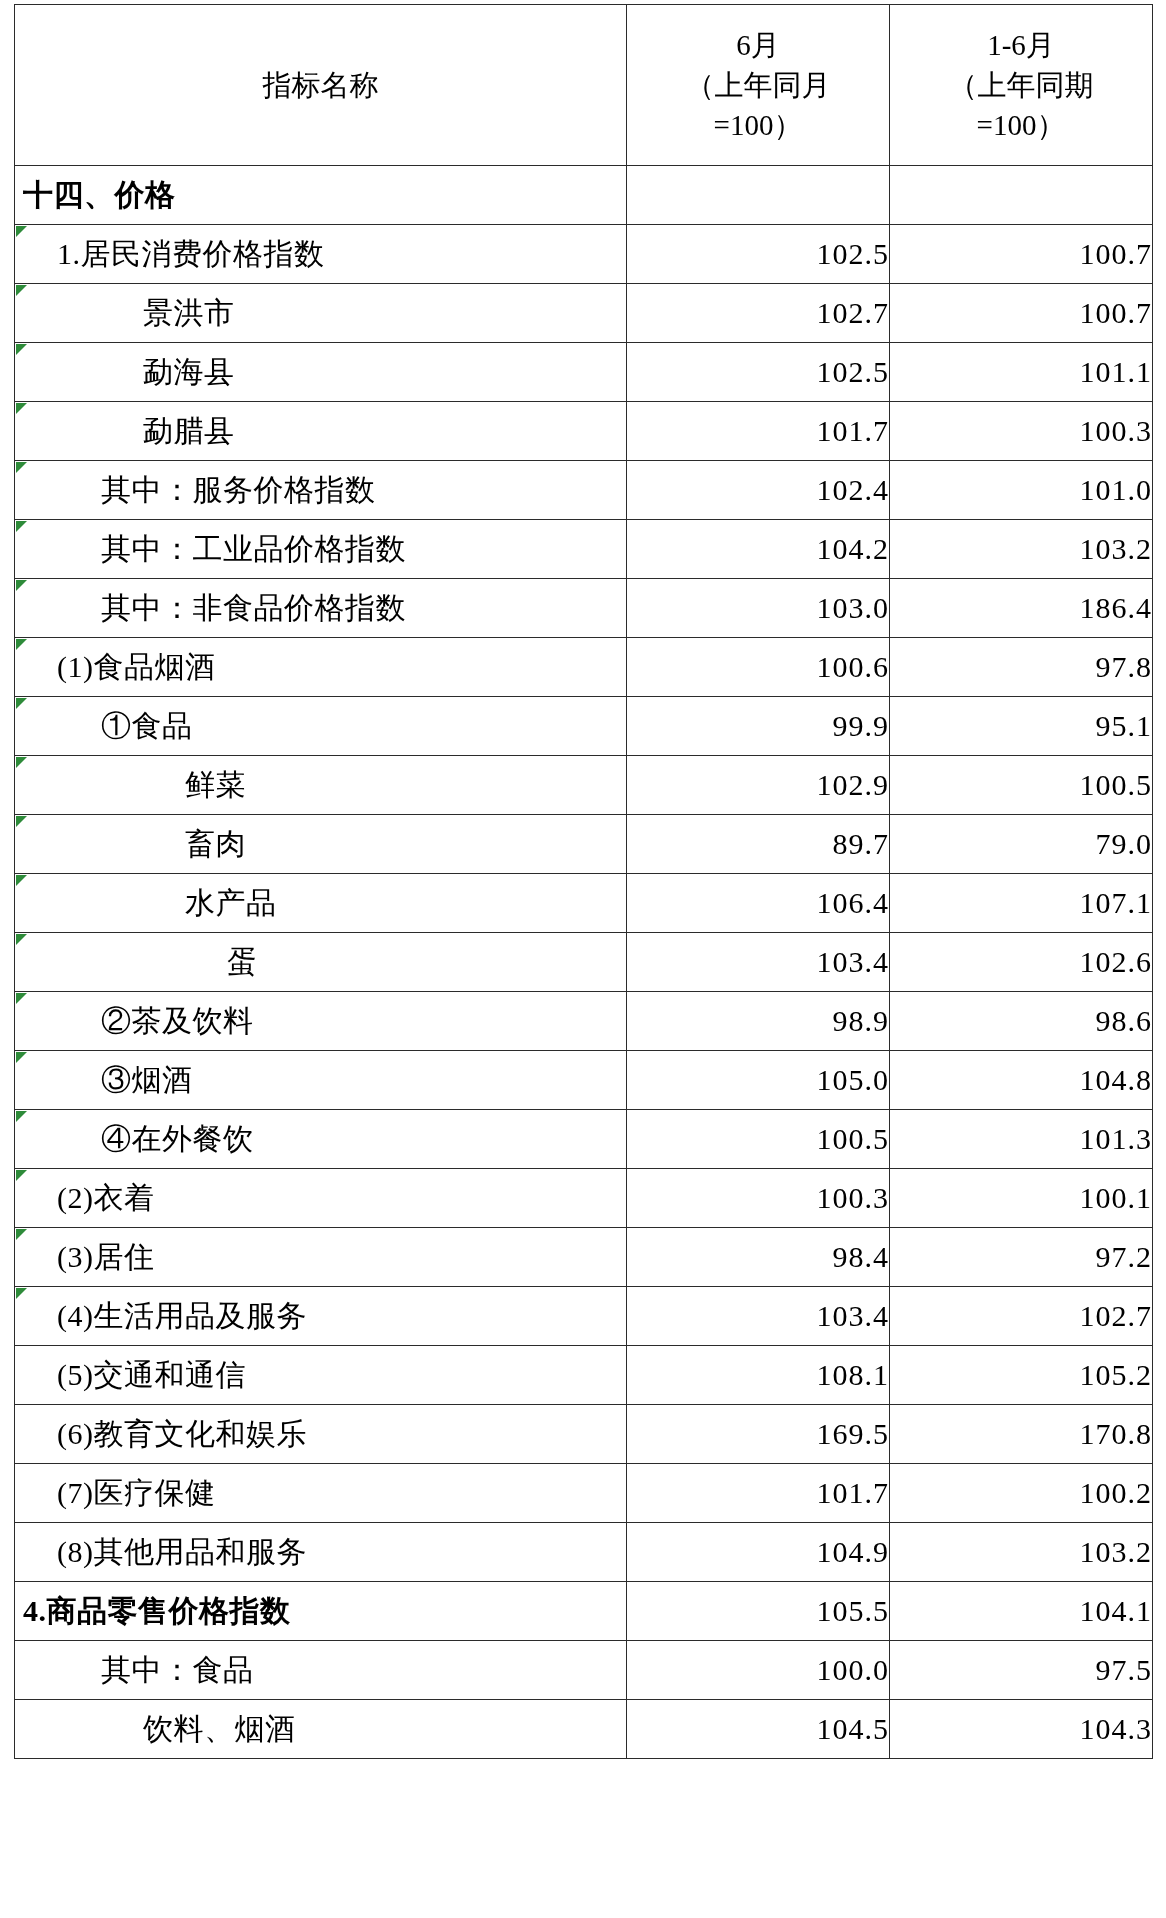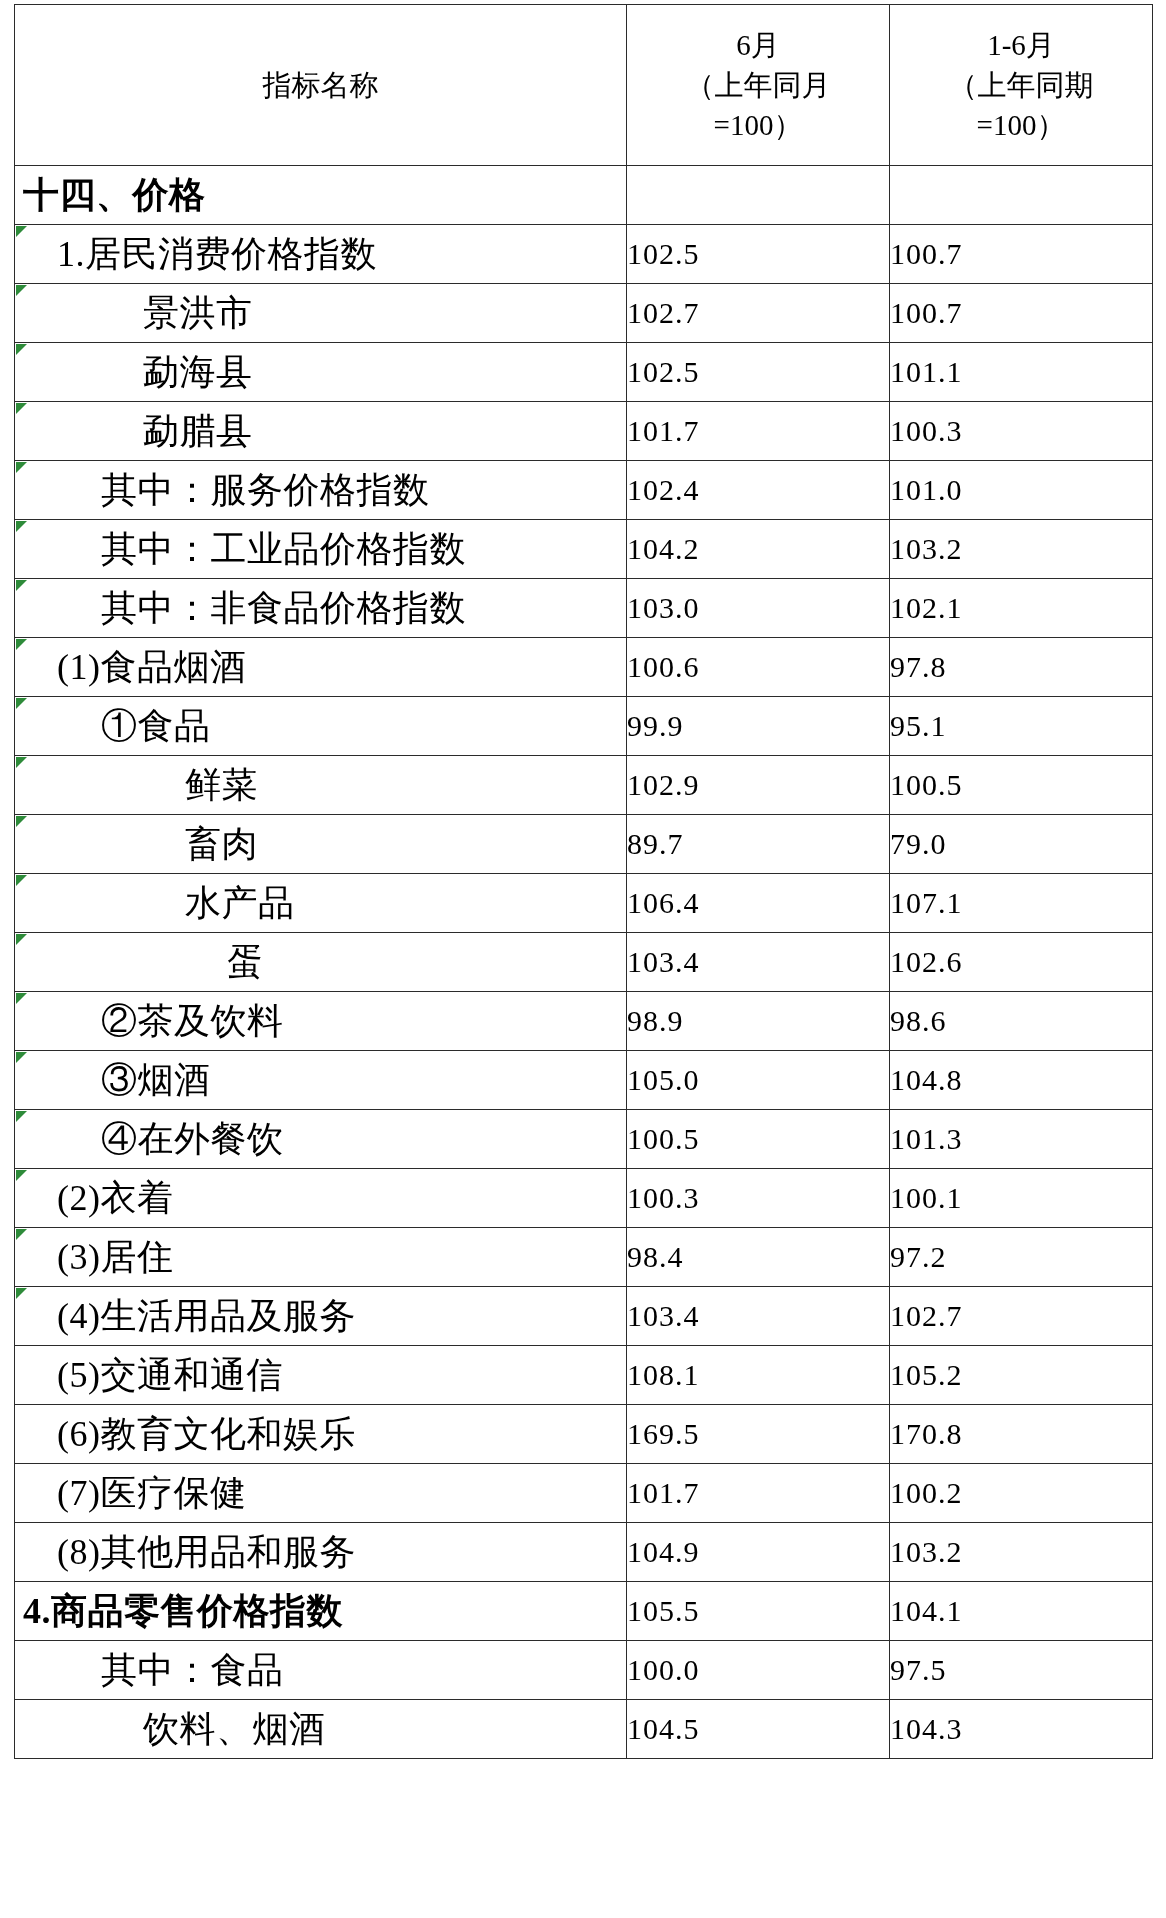--- a/index.html
+++ b/index.html
@@ -43,29 +43,29 @@
     padding: 4px 6px;
   }
   tr.head th .hl {
     display: block;
   }
 
   
   tbody tr { height: 59px; }
   td.name {
     position: relative;
-    font-size: 36px;
+    font-size: 30px;
     padding-left: 6px;
     padding-right: 6px;
     letter-spacing: 0.5px;
     white-space: nowrap;
   }
   td.val {
     font-size: 30px;
-    text-align: left;
+    text-align: right;
     padding-right: 28px;
     letter-spacing: 1px;
     font-family: "Liberation Serif", "DejaVu Serif", serif;
   }
   td.val.empty { text-align: right; }
 
   
   .lvl0 .txt { padding-left: 8px; }
   .lvl1 .txt { padding-left: 42px; }
   .lvl2 .txt { padding-left: 86px; }
@@ -147,21 +147,21 @@
           <td class="val">101.0</td>
         </tr>
         <tr>
           <td class="name lvl2 mark"><span class="txt">其中：工业品价格指数</span></td>
           <td class="val">104.2</td>
           <td class="val">103.2</td>
         </tr>
         <tr>
           <td class="name lvl2 mark"><span class="txt">其中：非食品价格指数</span></td>
           <td class="val">103.0</td>
-          <td class="val">102.1</td>
+          <td class="val">186.4</td>
         </tr>
         <tr>
           <td class="name lvl1 mark"><span class="txt">(1)食品烟酒</span></td>
           <td class="val">100.6</td>
           <td class="val">97.8</td>
         </tr>
         <tr>
           <td class="name lvl2 mark"><span class="txt">①食品</span></td>
           <td class="val">99.9</td>
           <td class="val">95.1</td>

